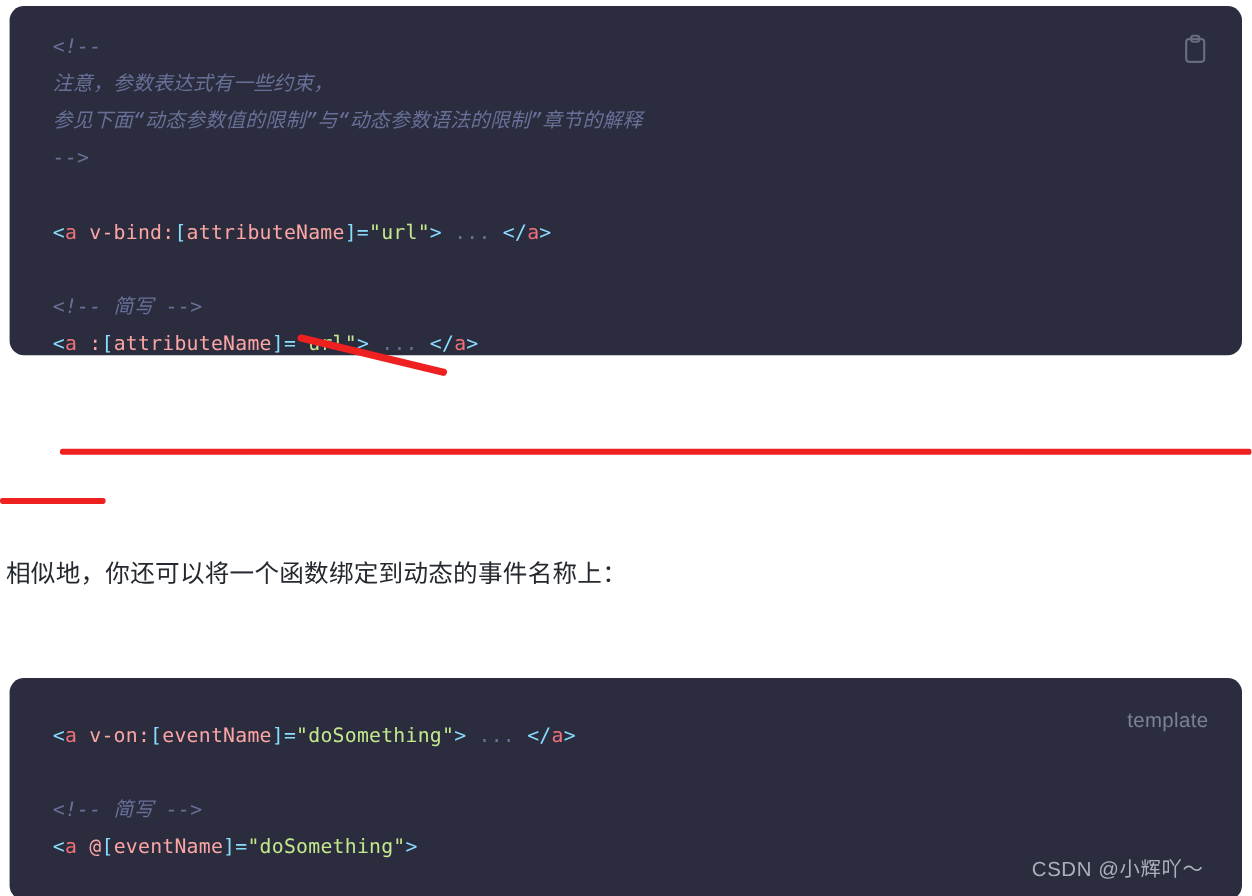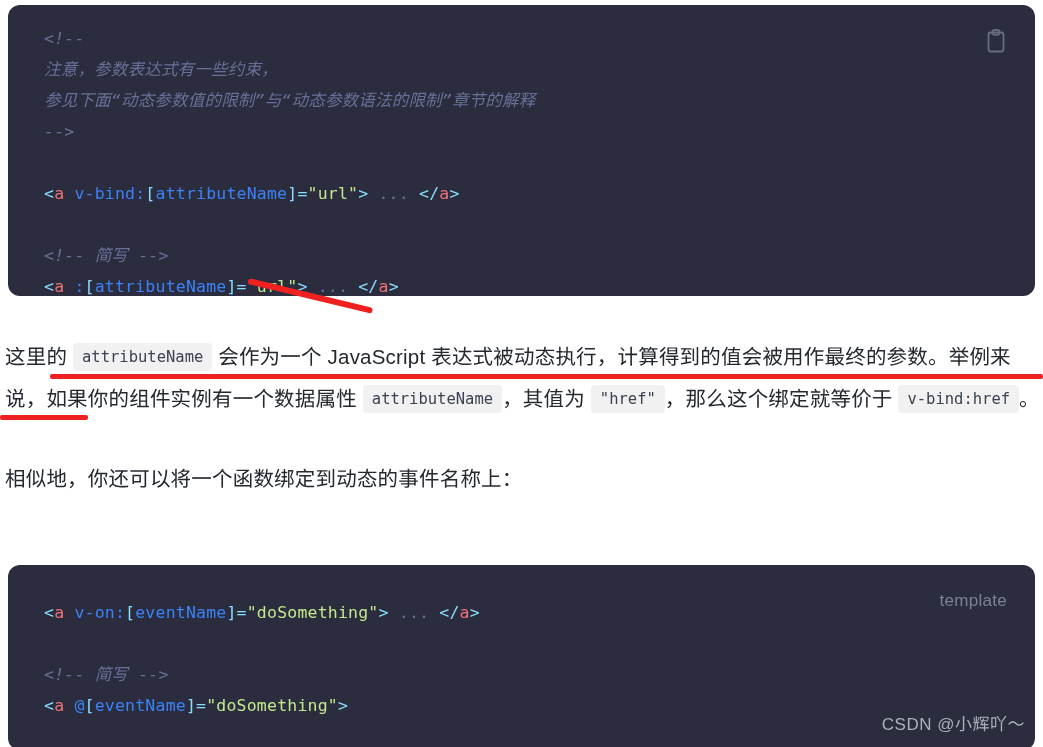--- a/index.html
+++ b/index.html
@@ -72,33 +72,33 @@
     color: #7b8196;
     font-family: "Liberation Sans", sans-serif;
     font-size: 17px;
     letter-spacing: 0.3px;
     user-select: none;
     text-align: center;
   }
 
   .watermark {
     position: absolute;
-    right: 10px;
+    right: 32px;
     bottom: 10px;
     color: #aab0bd;
     font-family: "Liberation Sans", sans-serif;
     font-size: 17px;
     letter-spacing: 0.5px;
     user-select: none;
   }
 
   
   .t-punct   { color: #89ddff; }   
   .t-tag     { color: #f07178; }   
-  .t-attr    { color: #3b82f6; }   
+  .t-attr    { color: #fca5a5; }   
   .t-string  { color: #c3e88d; }   
   .t-dots    { color: #697098; }
   .t-comment { color: #697098; font-style: italic; }
 
   
   .prose {
     position: absolute;
     left: 5px;
     width: 1038px;
     color: #24292f;
@@ -160,21 +160,20 @@
   <div class="code-block" id="code-block-1" style="background: rgb(43, 45, 62);">
     <div class="code-inner" id="cb1-lines"><div><span class="t-comment">&lt;!--</span></div><div><span class="t-comment">注意，参数表达式有一些约束，</span></div><div><span class="t-comment">参见下面“动态参数值的限制”与“动态参数语法的限制”章节的解释</span></div><div><span class="t-comment">--&gt;</span></div><div>&nbsp;</div><div><span class="t-punct">&lt;</span><span class="t-tag">a</span><span class="t-attr"> v-bind:</span><span class="t-punct">[</span><span class="t-attr">attributeName</span><span class="t-punct">]=</span><span class="t-string">"url"</span><span class="t-punct">&gt;</span><span class="t-dots"> ... </span><span class="t-punct">&lt;/</span><span class="t-tag">a</span><span class="t-punct">&gt;</span></div><div>&nbsp;</div><div><span class="t-comment">&lt;!-- 简写 --&gt;</span></div><div><span class="t-punct">&lt;</span><span class="t-tag">a</span><span class="t-attr"> :</span><span class="t-punct">[</span><span class="t-attr">attributeName</span><span class="t-punct">]=</span><span class="t-string">"url"</span><span class="t-punct">&gt;</span><span class="t-dots"> ... </span><span class="t-punct">&lt;/</span><span class="t-tag">a</span><span class="t-punct">&gt;</span></div></div>
     <span class="copy-icon">
       <svg viewBox="0 0 22 26" width="22" height="26" aria-hidden="true">
         <rect x="3.5" y="4.5" width="15" height="19" rx="2.5" fill="none" stroke="#9aa0b4" stroke-width="1.8"></rect>
         <rect x="7.5" y="1.8" width="7" height="5" rx="2.2" fill="none" stroke="#9aa0b4" stroke-width="1.8"></rect>
       </svg>
     </span>
   </div>
 
-  <div class="prose" id="para-1"><span>这里的 </span><code class="inline-code">attributeName</code><span> 会作为一个 JavaScript 表达式被动态执行，计算得到的值会被用作最终的参数。举例来说，如果你的组件实例有一个数据属性 </span><code class="inline-code">attributeName</code><span>，其值为 </span><code class="inline-code">"href"</code><span>，那么这个绑定就等价于 </span><code class="inline-code">v-bind:href</code><span>。</span></div>
 
   <div class="prose" id="para-2"><span>相似地，你还可以将一个函数绑定到动态的事件名称上：</span></div>
 
   <div class="code-block" id="code-block-2" style="background: rgb(43, 45, 62);">
     <div class="code-inner" id="cb2-lines"><div><span class="t-punct">&lt;</span><span class="t-tag">a</span><span class="t-attr"> v-on:</span><span class="t-punct">[</span><span class="t-attr">eventName</span><span class="t-punct">]=</span><span class="t-string">"doSomething"</span><span class="t-punct">&gt;</span><span class="t-dots"> ... </span><span class="t-punct">&lt;/</span><span class="t-tag">a</span><span class="t-punct">&gt;</span></div><div>&nbsp;</div><div><span class="t-comment">&lt;!-- 简写 --&gt;</span></div><div><span class="t-punct">&lt;</span><span class="t-tag">a</span><span class="t-attr"> @</span><span class="t-punct">[</span><span class="t-attr">eventName</span><span class="t-punct">]=</span><span class="t-string">"doSomething"</span><span class="t-punct">&gt;</span></div></div>
     <span class="lang-label">template</span>
     <span class="watermark">CSDN @小辉吖～</span>
   </div>
 
   <div class="annot" id="underline-1" style="background: rgb(238, 32, 32);"></div>

